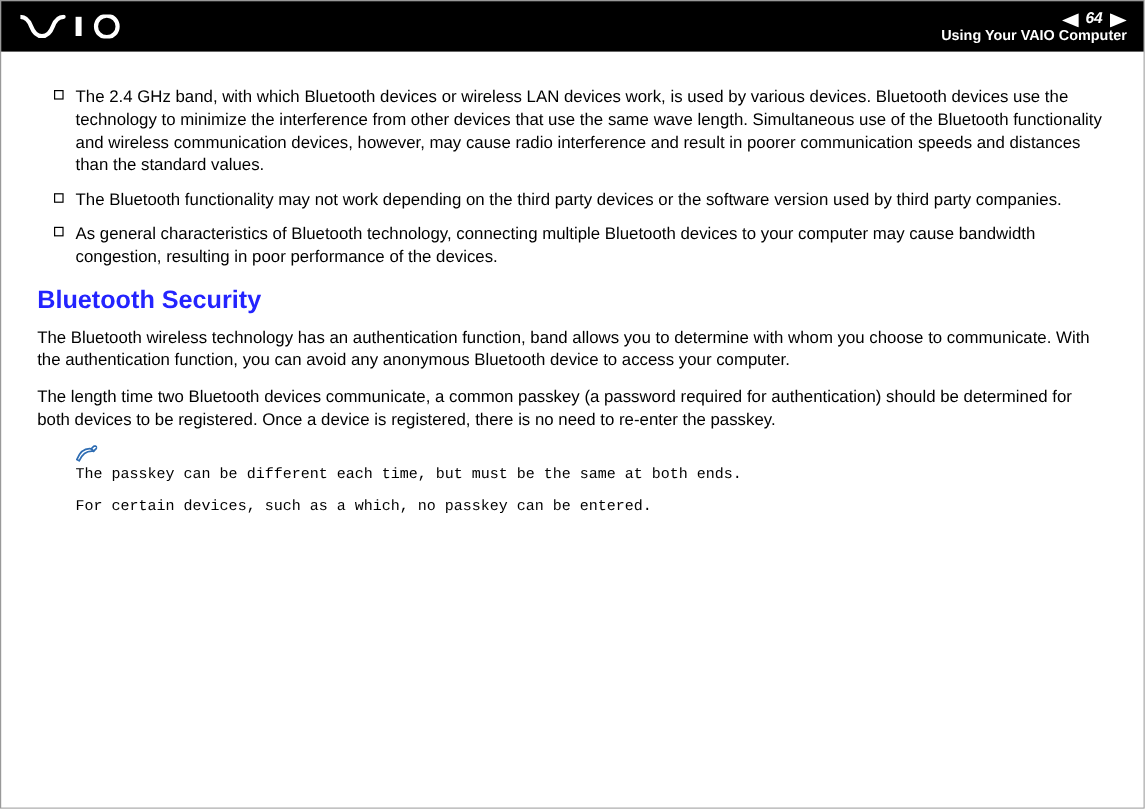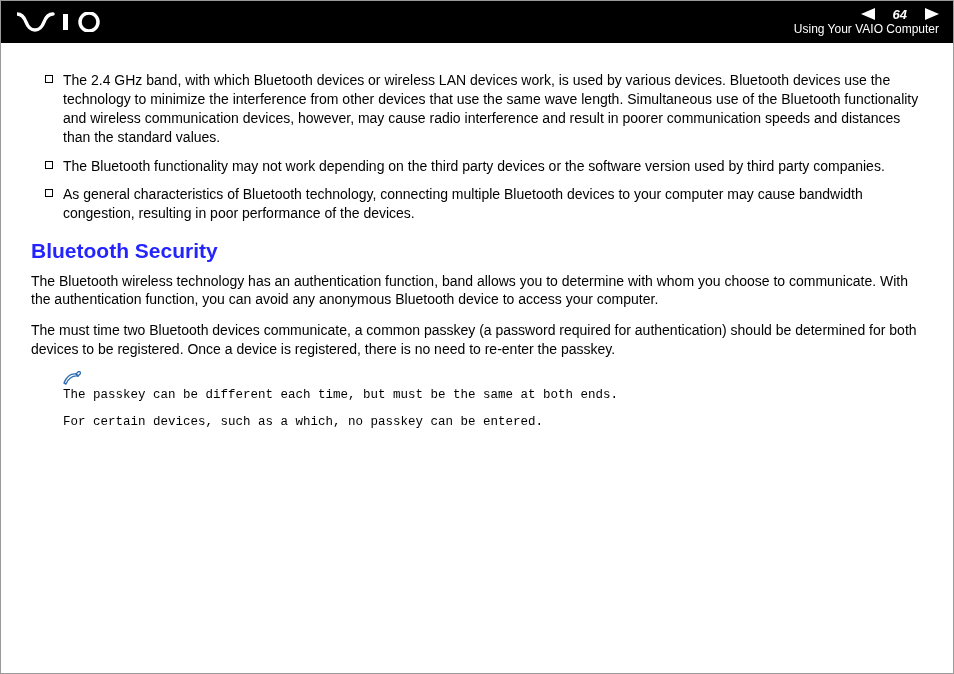--- a/index.html
+++ b/index.html
@@ -1,22 +1,22 @@
 <!DOCTYPE html>
 <html><head>
 <meta charset="utf-8">
 <style>
   html,body{margin:0;padding:0;background:#fff;font-family:Arial,Helvetica,sans-serif;color:#000}
   .page{width:954px;height:674px;position:relative;box-sizing:border-box;border:1px solid #999}
   .hdr{background:#000;color:#fff;height:42px;display:flex;align-items:center;justify-content:space-between;padding:0 14px 0 16px}
   .logo svg{display:block}
   .hdr-right{display:flex;flex-direction:column;align-items:flex-end;line-height:1.1}
-  .nav-row{display:flex;align-items:flex-start;gap:18px}
+  .nav-row{display:flex;align-items:flex-end;gap:6px}
   .pg-num{font-weight:bold;font-style:italic;font-size:13px}
-  .sect{font-weight:normal;font-size:12px}
+  .sect{font-weight:bold;font-size:12px}
   .arrow svg{display:block}
   .content{padding:28px 30px 0 30px;font-size:14px;line-height:1.35}
   ul.sq{list-style:none;margin:0 0 14px 0;padding:0}
   ul.sq li{position:relative;padding-left:32px;margin:0 0 10px 0}
   ul.sq li:before{content:"";position:absolute;left:14px;top:4px;width:8px;height:8px;border:1px solid #000;box-sizing:border-box}
   h2.bt{color:#2424ff;font-weight:bold;font-size:21px;margin:14px 0 6px 0}
   p.body{margin:0 0 12px 0}
   .note-block{padding-left:32px;margin-top:6px}
   .note-icon{color:#2f6db3}
   .note-icon svg{display:block}
@@ -55,21 +55,21 @@
 
   <div class="content">
     <ul class="sq">
       <li>The 2.4 GHz band, with which Bluetooth devices or wireless LAN devices work, is used by various devices. Bluetooth devices use the technology to minimize the interference from other devices that use the same wave length. Simultaneous use of the Bluetooth functionality and wireless communication devices, however, may cause radio interference and result in poorer communication speeds and distances than the standard values.</li>
       <li>The Bluetooth functionality may not work depending on the third party devices or the software version used by third party companies.</li>
       <li>As general characteristics of Bluetooth technology, connecting multiple Bluetooth devices to your computer may cause bandwidth congestion, resulting in poor performance of the devices.</li>
     </ul>
 
     <h2 class="bt">Bluetooth Security</h2>
     <p class="body">The Bluetooth wireless technology has an authentication function, band allows you to determine with whom you choose to communicate. With the authentication function, you can avoid any anonymous Bluetooth device to access your computer.</p>
-    <p class="body">The must time two Bluetooth devices communicate, a common passkey (a password required for authentication) should be determined for both devices to be registered. Once a device is registered, there is no need to re-enter the passkey.</p>
+    <p class="body">The length time two Bluetooth devices communicate, a common passkey (a password required for authentication) should be determined for both devices to be registered. Once a device is registered, there is no need to re-enter the passkey.</p>
 
     <div class="note-block">
       <span class="note-icon">
         <svg width="18" height="14" viewBox="0 0 18 14">
           <path d="M1 12 Q5 2 13 3 L15 5 Q7 4 3 13 Z" fill="none" stroke="#2f6db3" stroke-width="1.4" stroke-linejoin="round"></path>
           <path d="M13 3 L16 0 L18 2 L15 5 Z" fill="none" stroke="#2f6db3" stroke-width="1.4"></path>
         </svg>
       </span>
       <div class="note-text">The passkey can be different each time, but must be the same at both ends.</div>
       <div class="note-text">For certain devices, such as a which, no passkey can be entered.</div>

